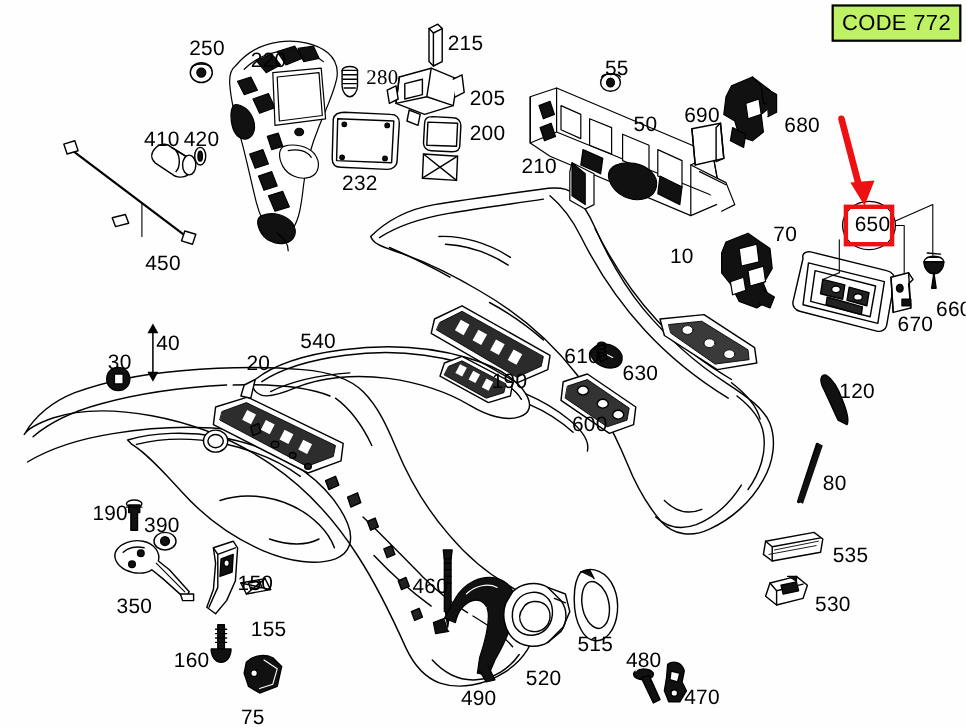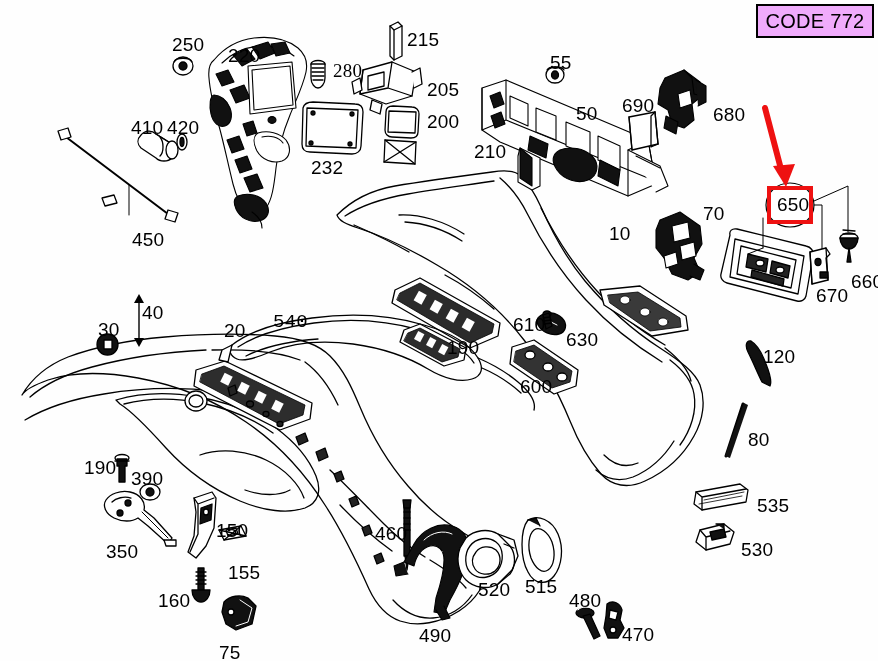--- a/index.html
+++ b/index.html
@@ -32,21 +32,21 @@
     letter-spacing: 0.2px;
     line-height: 1;
   }
   #code-box {
     position: absolute;
     left: 756px;
     top: 4px;
     width: 118px;
     height: 34px;
     border: 2px solid #000000;
-    background: #f0abfc;
+    background: #bef264;
     box-sizing: border-box;
     display: flex;
     align-items: center;
     justify-content: center;
   }
   #code-box-text {
     font-family: "Liberation Sans", sans-serif;
     font-size: 20px;
     color: #000;
     letter-spacing: 0.3px;
@@ -480,36 +480,36 @@
   <div class="part-label" style="left:622px; top:96px;">690</div>
   <div class="part-label" style="left:713px; top:105px;">680</div>
   <div class="part-label" style="left:703px; top:204px;">70</div>
   <div class="part-label" style="left:609px; top:224px;">10</div>
   <div class="part-label" style="left:777px; top:195px;">650</div>
   <div class="part-label" style="left:816px; top:286px;">670</div>
   <div class="part-label" style="left:851px; top:272px;">660</div>
   <div class="part-label" style="left:98px; top:320px;">30</div>
   <div class="part-label" style="left:142px; top:303px;">40</div>
   <div class="part-label" style="left:180px; top:321px;margin-left:44px;">20</div>
-  <div class="part-label" style="left:273px; top:313px;font-family:Liberation Mono, monospace;">540</div>
+  <div class="part-label" style="left:273px; top:301px;">540</div>
   <div class="part-label" style="left:447px; top:338px;">190</div>
   <div class="part-label" style="left:513px; top:315px;">610</div>
   <div class="part-label" style="left:566px; top:330px;">630</div>
   <div class="part-label" style="left:520px; top:377px;">600</div>
   <div class="part-label" style="left:763px; top:347px;">120</div>
   <div class="part-label" style="left:748px; top:430px;">80</div>
   <div class="part-label" style="left:757px; top:496px;text-align:center;">535</div>
   <div class="part-label" style="left:741px; top:540px;">530</div>
   <div class="part-label" style="left:84px; top:458px;">190</div>
   <div class="part-label" style="left:131px; top:469px;">390</div>
   <div class="part-label" style="left:106px; top:542px;">350</div>
   <div class="part-label" style="left:216px; top:521px;">150</div>
   <div class="part-label" style="left:228px; top:563px;">155</div>
   <div class="part-label" style="left:158px; top:591px;">160</div>
   <div class="part-label" style="left:219px; top:643px;">75</div>
   <div class="part-label" style="left:375px; top:524px;">460</div>
   <div class="part-label" style="left:419px; top:626px;">490</div>
-  <div class="part-label" style="left:478px; top:580px;">520</div>
+  <div class="part-label" style="left:478px; top:608px;">520</div>
   <div class="part-label" style="left:525px; top:577px;">515</div>
   <div class="part-label" style="left:569px; top:591px;">480</div>
   <div class="part-label" style="left:622px; top:625px;">470</div>
 
 </div>
 
 </body></html>

